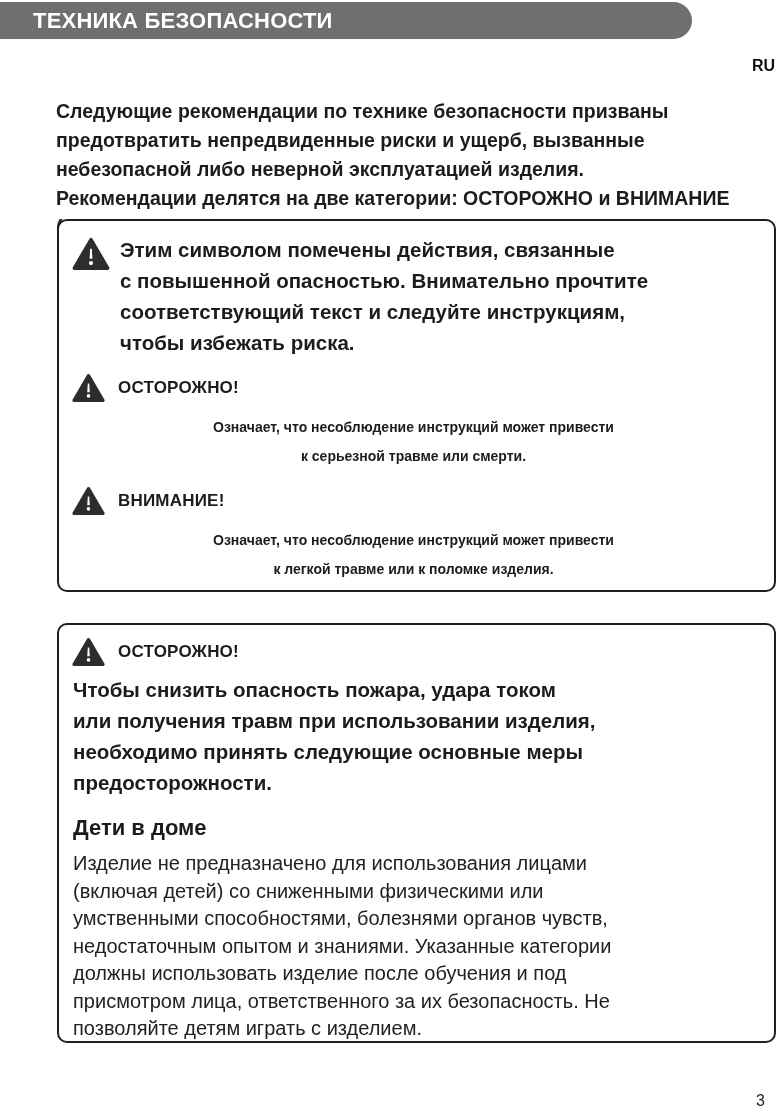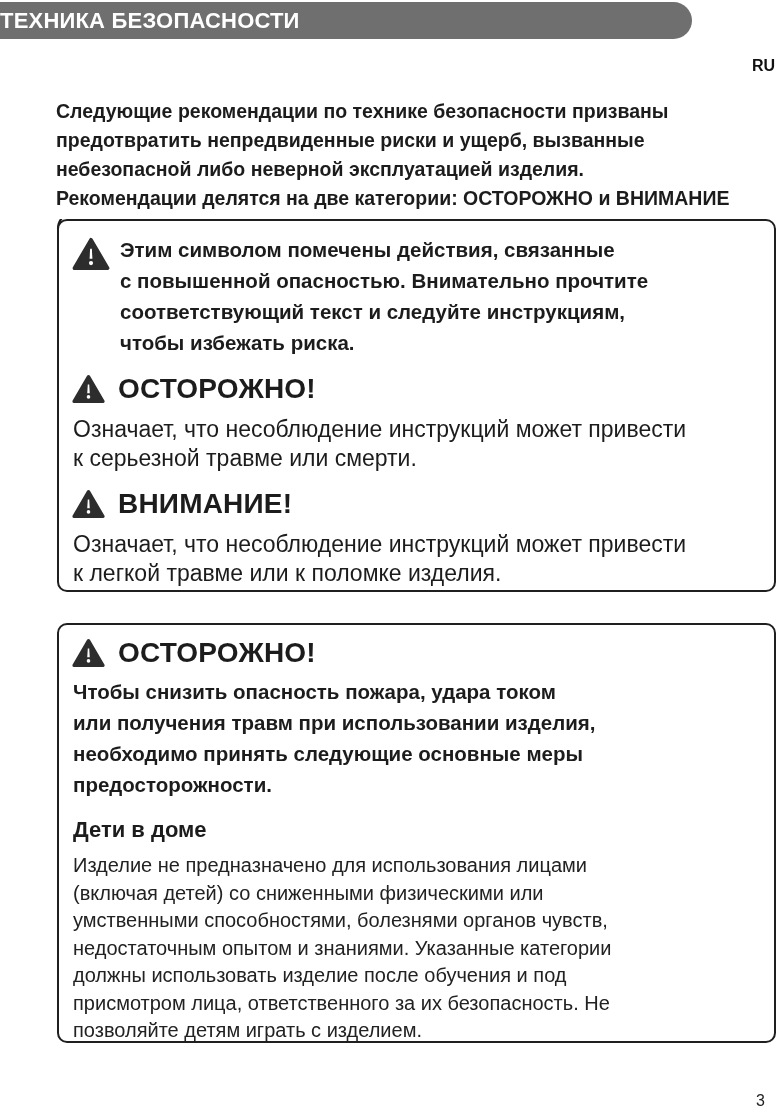--- a/index.html
+++ b/index.html
@@ -16,21 +16,21 @@
   
   .header-bar {
     position: absolute; top: 2px; left: 0;
     width: 692px; height: 37px;
     background: #6f6f6f;
     border-radius: 0 19px 19px 0;
     display: flex; align-items: center;
   }
   .header-bar .title {
     color: #ffffff; font-weight: 700; font-size: 22px;
-    letter-spacing: 0.2px;
+    padding-left: 33px; letter-spacing: 0.2px;
     white-space: nowrap;
   }
   .lang-badge {
     position: absolute; top: 9px; right: 7px;
     font-weight: 700; font-size: 16px; color: #111; margin-top: 48px;
   }
 
   
   .intro {
     position: absolute; top: 61px; left: 56px; width: 716px;
@@ -51,25 +51,25 @@
 
   .ml { white-space: pre-line; }
 
   
   .note-row { display: flex; align-items: flex-start; margin-top: 13px; }
   .note-row .icon-wrap { flex: 0 0 48px; padding-top: 3px; }
   .note-text { font-weight: 700; font-size: 20.5px; line-height: 31px; }
 
   
   .warn-heading { display: flex; align-items: center; gap: 13px; margin-top: 15px; }
-  .warn-heading .htext { font-weight: 700; font-size: 28px; letter-spacing: 0.2px; }
+  .warn-heading .htext { font-weight: 700; font-size: 17px; letter-spacing: 0.2px; }
 
   .box-para {
     margin: 10px 0 0 1px;
-    font-weight: 400; font-size: 23px; line-height: 29px;
+    font-weight: 700; font-size: 14px; line-height: 29px; text-align: center;
   }
 
   
   .box-warning .warn-heading { margin-top: 12px; }
   .lead-para {
     margin: 7px 0 0 1px;
     font-weight: 700; font-size: 20.5px; line-height: 31px;
   }
   .sub-title {
     margin: 17px 0 0 1px;

